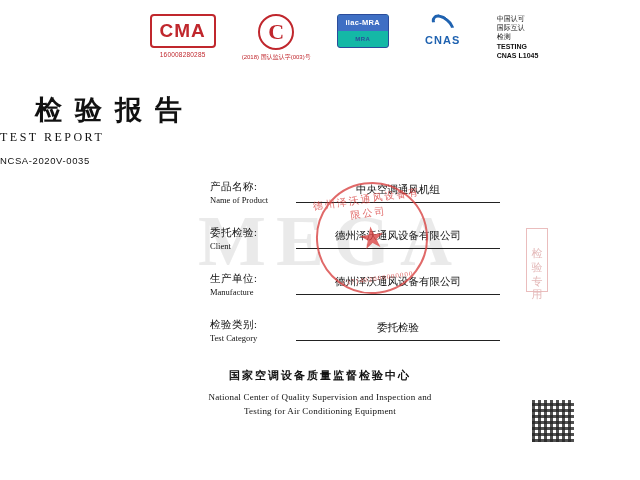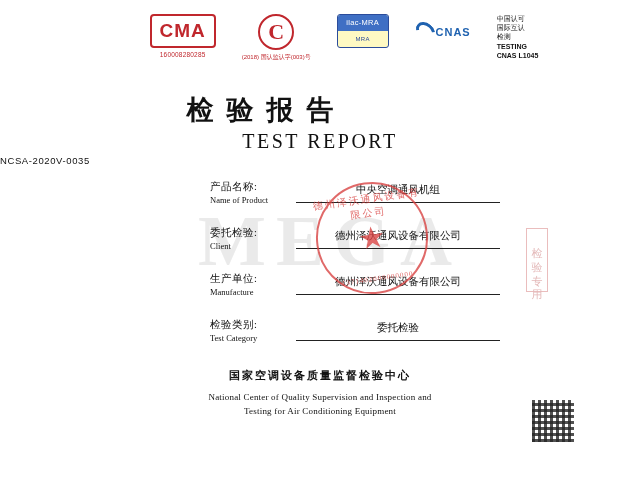--- a/index.html
+++ b/index.html
@@ -90,27 +90,28 @@
     font-size: 6px;
     color: #c0272d;
   }
 
   
   .ilac-box {
     width: 52px;
     height: 34px;
     border: 1px solid #2b4c9b;
     border-radius: 3px;
-    background: #fef9c3;
+    background: #14b8a6;
     box-sizing: border-box;
     display: flex;
     flex-direction: column;
     align-items: center;
     justify-content: center;
     overflow: hidden;
+    font-weight: bold;
   }
   .ilac-top {
     width: 100%;
     height: 16px;
     background: #3f6fc4;
     color: #ffffff;
     font-family: "Liberation Sans", sans-serif;
     font-size: 7.5px;
     display: flex;
     align-items: center;
@@ -127,21 +128,21 @@
     font-family: "Liberation Sans", sans-serif;
     font-size: 6px;
     letter-spacing: 0.4px;
   }
 
   
   .cnas-box {
     width: 56px;
     height: 34px;
     display: flex;
-    flex-direction: row;
+    flex-direction: column;
     align-items: center;
     justify-content: center;
   }
   .cnas-swoosh {
     width: 26px;
     height: 16px;
     border: 3px solid #1f62b0;
     border-radius: 50%;
     border-right-color: transparent;
     border-bottom-color: transparent;
@@ -168,36 +169,35 @@
   .cnas-lines .bold {
     font-weight: bold;
   }
 
   
   .title-cn {
     position: absolute;
     top: 92px;
     left: 0;
     width: 520px;
-    text-align: center;
     font-family: "Liberation Serif", serif;
     font-size: 27px;
     font-weight: bold;
     letter-spacing: 13px;
     text-indent: 13px;
     color: #111;
+    padding-left: 22px;
   }
   .title-en {
     position: absolute;
     top: 130px;
     left: 0;
     width: 640px;
-    text-align: center;
-    font-family: "Liberation Serif", serif;
-    font-size: 20px;
+    font-family: "Liberation Serif", serif;
+    font-size: 12px;
     letter-spacing: 2.5px;
     color: #111;
   }
   .report-no {
     position: absolute;
     top: 155px;
     left: 0;
     width: 640px;
     text-align: left;
     font-family: Liberation Sans, sans-serif;

